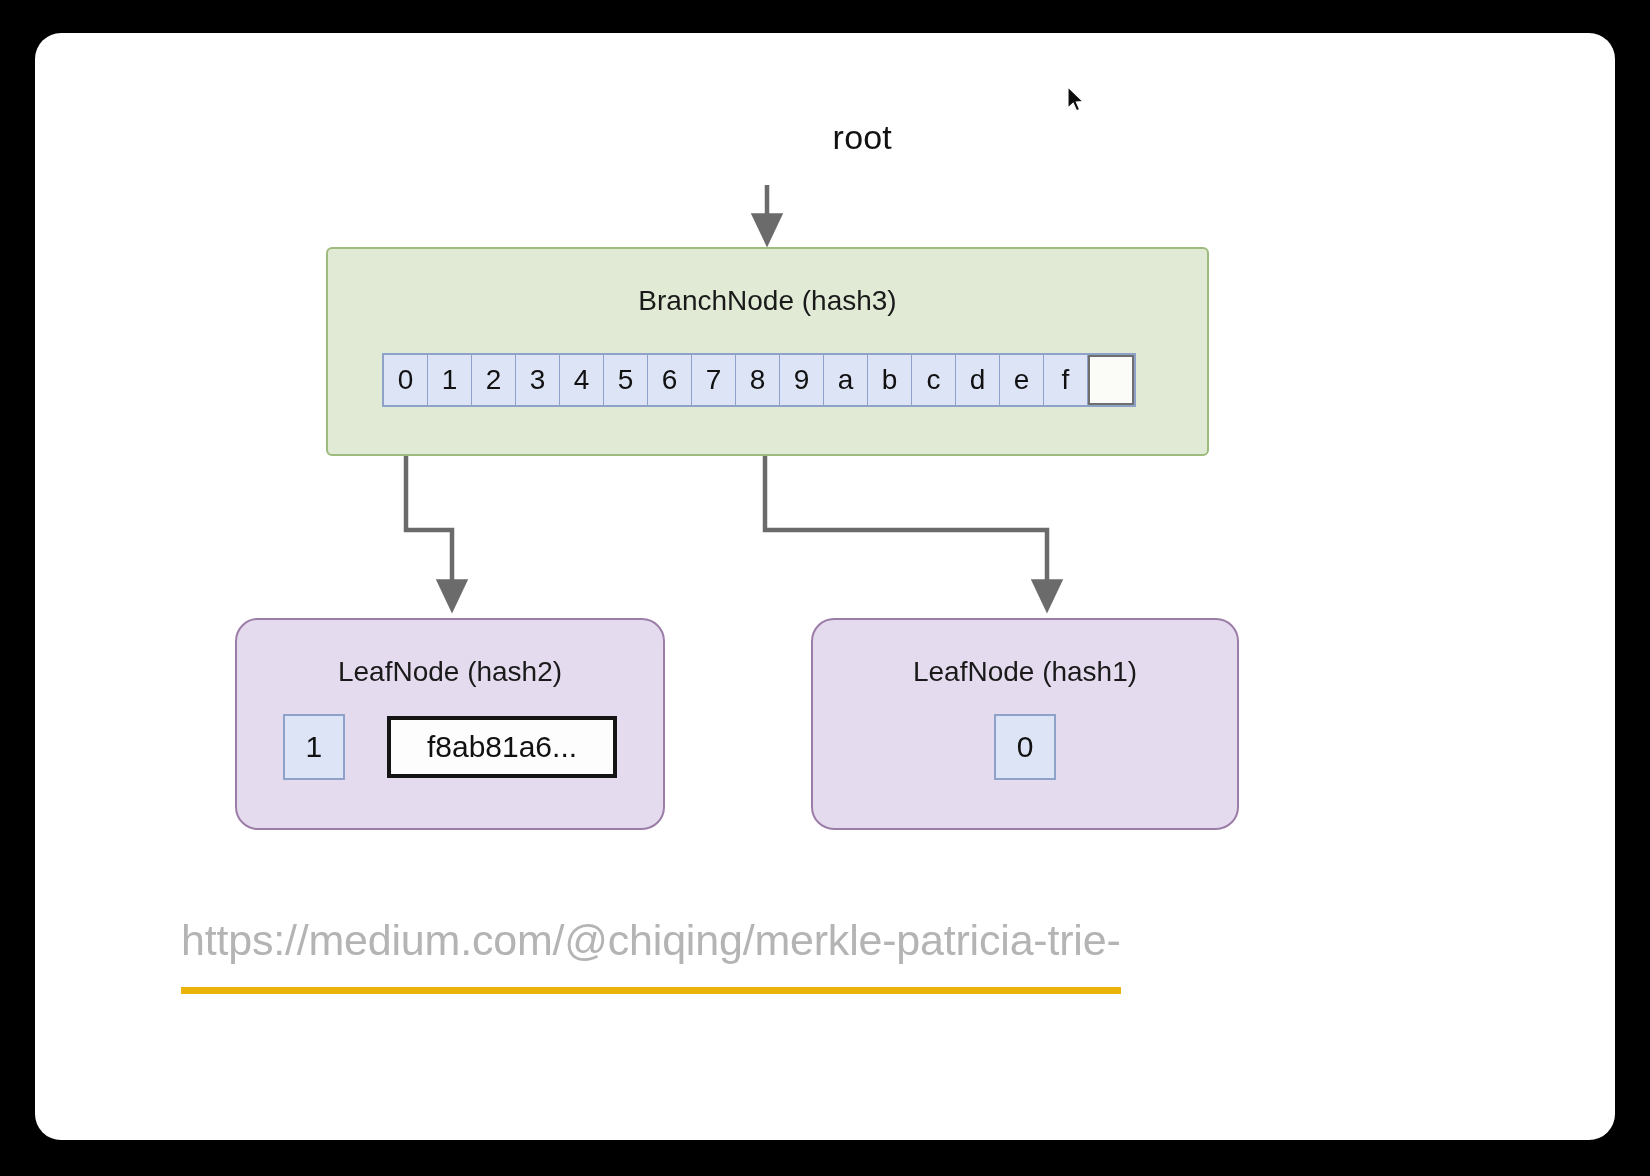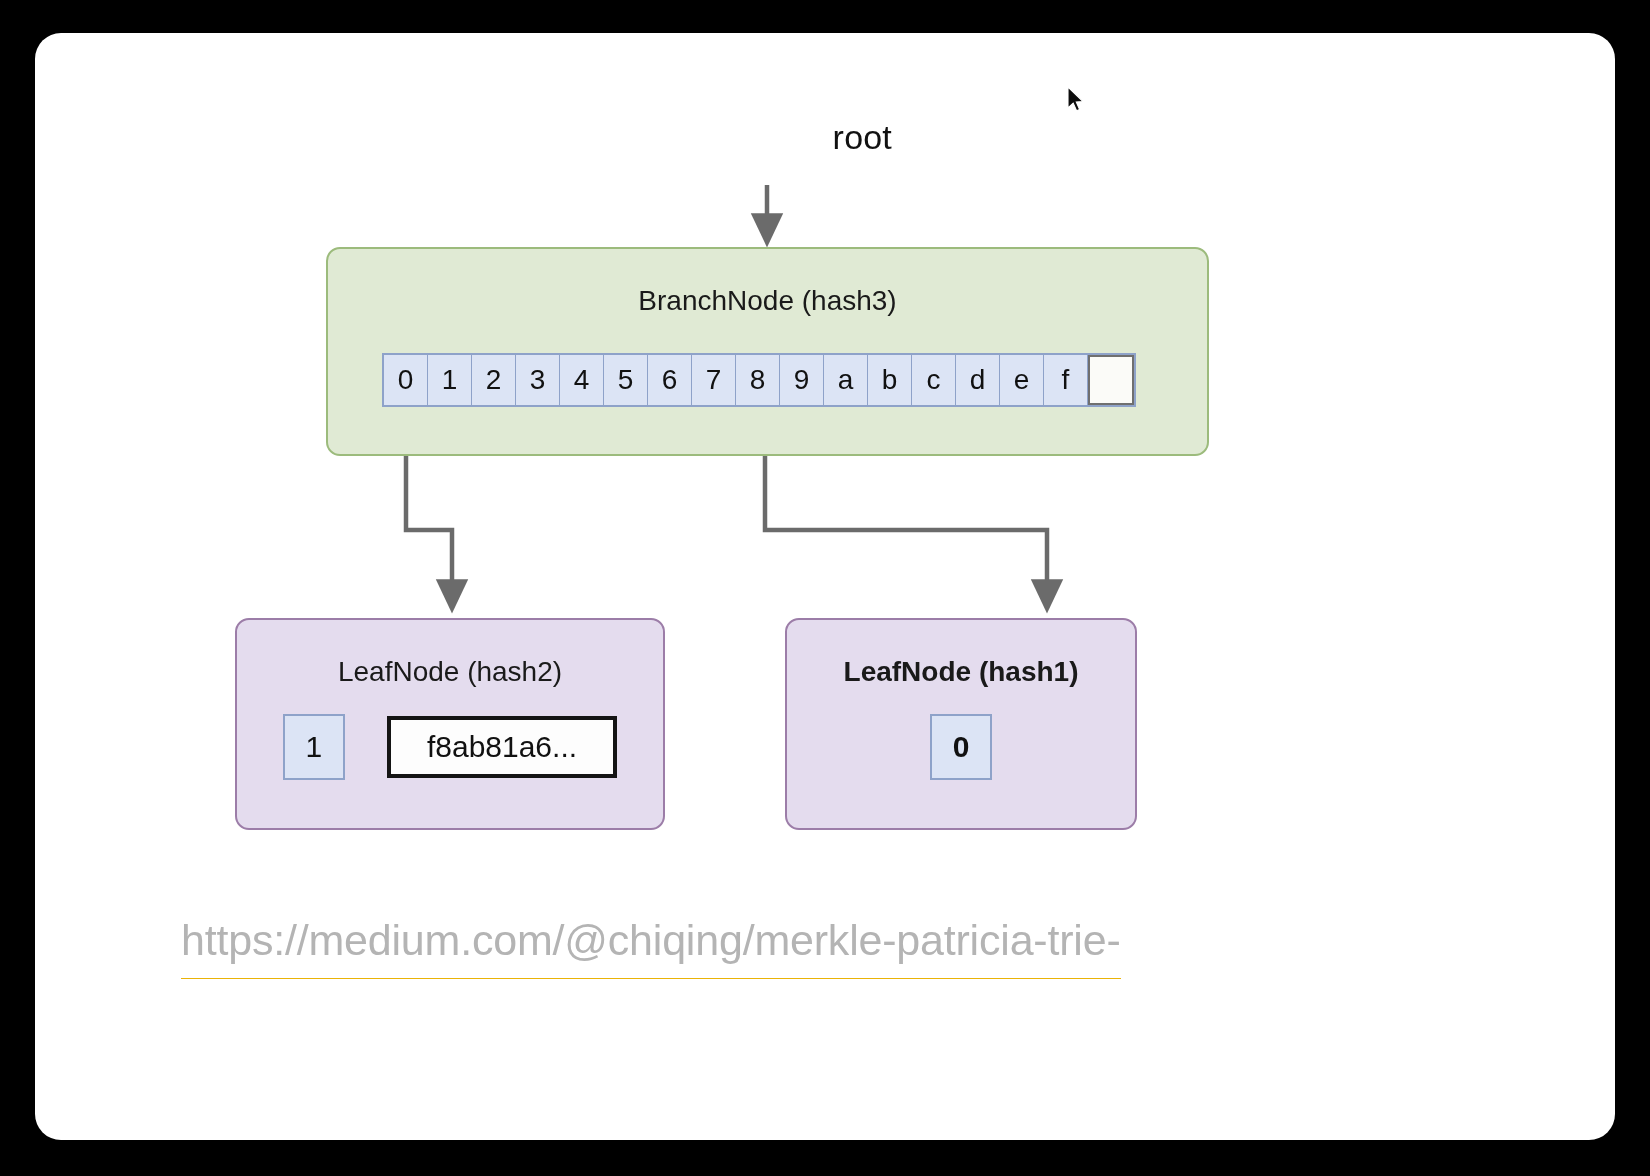--- a/index.html
+++ b/index.html
@@ -53,21 +53,21 @@
   }
   
   #branch-node {
     position: absolute;
     left: 291px;
     top: 214px;
     width: 883px;
     height: 209px;
     background: #e0ead4;
     border: 2px solid #9cbb7c;
-    border-radius: 14px;
+    border-radius: 6px;
   }
   #branch-title {
     position: absolute;
     top: 36px;
     left: 0;
     width: 100%;
     text-align: center;
     font-size: 28px;
     color: #1a1a1a;
   }
@@ -99,24 +99,24 @@
     outline: 2px solid #6f6f6f;
     outline-offset: -2px;
     width: 46px;
   }
   
   .leaf-node {
     position: absolute;
     height: 212px;
     background: #e4dcee;
     border: 2px solid #9c7da8;
-    border-radius: 14px;
+    border-radius: 23px;
   }
   #leaf-node-left  { left: 200px;  top: 585px; width: 430px; }
-  #leaf-node-right { left: 750px;  top: 585px; width: 352px; font-weight: bold; }
+  #leaf-node-right { left: 776px;  top: 585px; width: 428px; }
   .leaf-title {
     position: absolute;
     top: 36px; left: 0;
     width: 100%;
     text-align: center;
     font-size: 28px;
     color: #1a1a1a;
   }
   .leaf-fields {
     position: absolute;
@@ -158,22 +158,22 @@
     top: 873px;
     width: 1120px;
     font-size: 43px;
     line-height: 1.62;
     color: #b4b4b4;
     letter-spacing: -0.2px;
   }
   #source-url .url-line {
     display: block;
     width: fit-content;
-    border-bottom: 1px solid #eab308;
-    padding-bottom: 2px;
+    border-bottom: 7px solid #eab308;
+    padding-bottom: 11px;
   }
   
   #mouse-cursor {
     position: absolute;
     left: 1066px;
     top: 86px;
     width: 20px;
     height: 28px;
   }
 </style>

